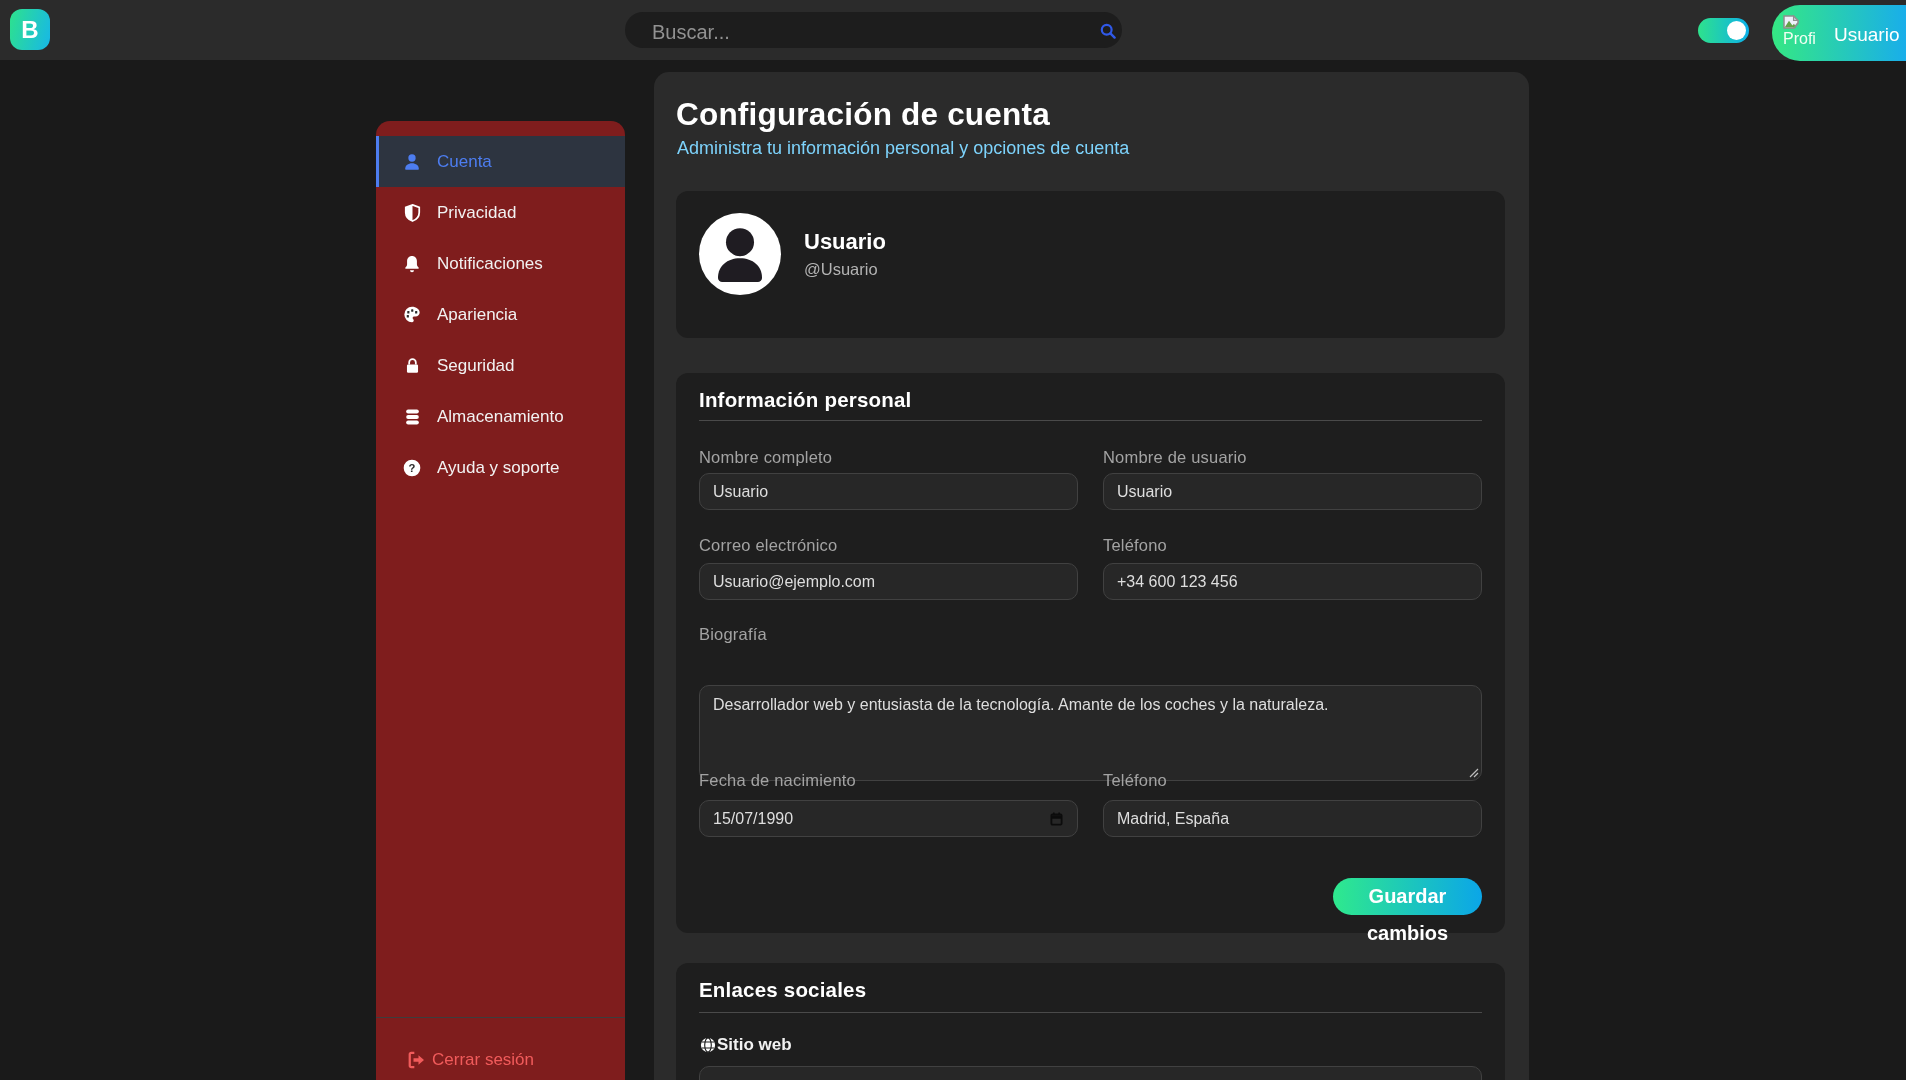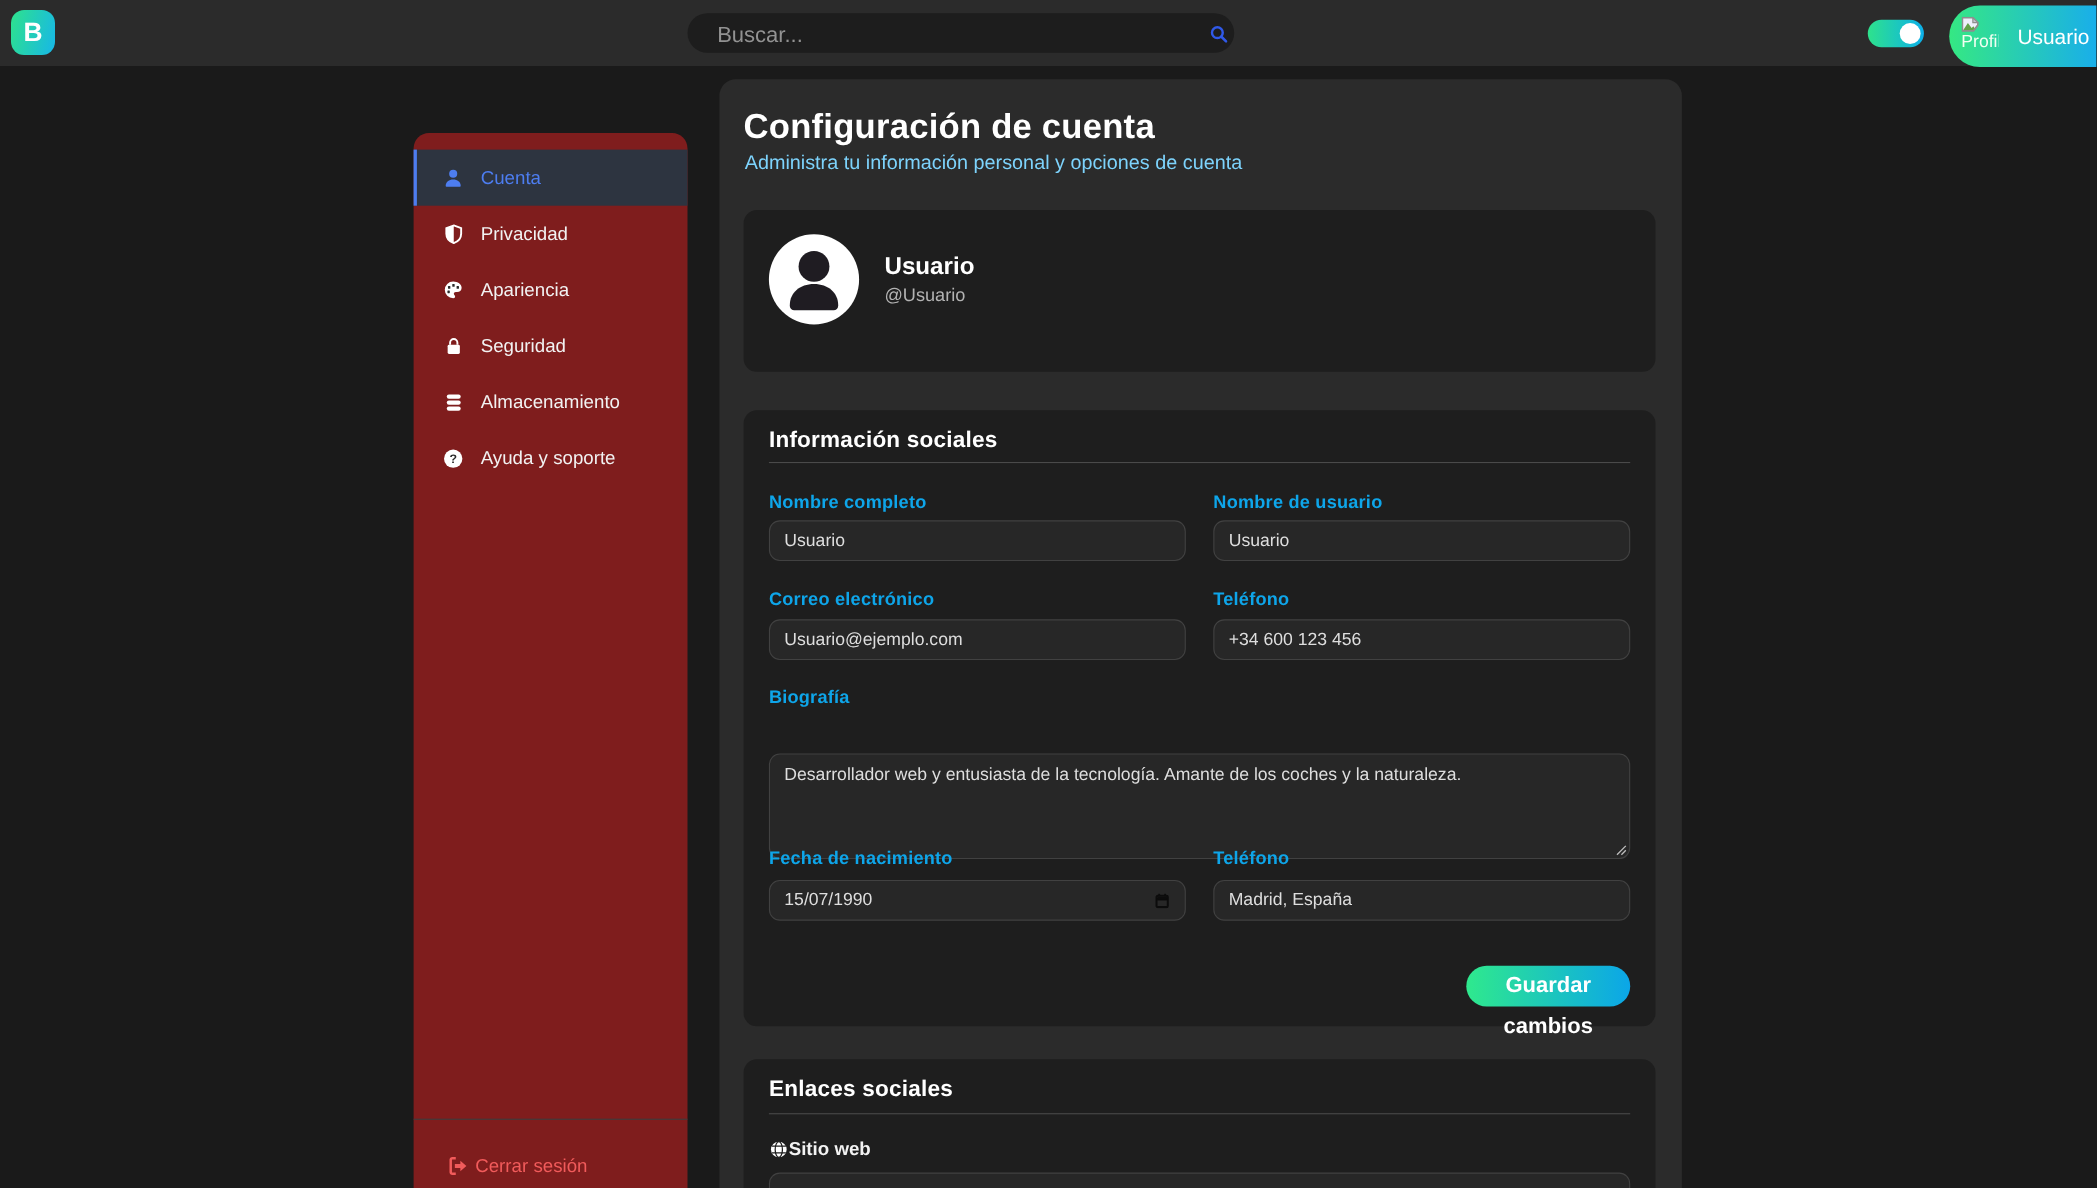--- a/index.html
+++ b/index.html
@@ -100,21 +100,21 @@
   }
   .pname { position:absolute; left:128px; top:38px; color:#fff; font-size:22px; font-weight:bold; }
   .phandle { position:absolute; left:128px; top:69px; color:#b3b3b3; font-size:16.5px; }
 
   .card-info { top:301px; height:560px; }
   .card h2 {
     position:absolute; left:23px; top:15px;
     color:#fff; font-size:20.5px; font-weight:bold; letter-spacing:.2px;
   }
   .h2-divider { position:absolute; left:23px; top:47px; width:783px; height:1px; background:#4a4a4a; }
-  .fl { position:absolute; color:#0ea5e9; font-size:16.5px; font-weight:bold; letter-spacing:.2px; }
+  .fl { position:absolute; color:#a3a3a3; font-size:16.5px; font-weight:normal; letter-spacing:.2px; }
   .inp {
     position:absolute; height:37px; background:#272727;
     border:1px solid #414141; border-radius:10px;
     color:#dedede; font-size:16px; line-height:35px; padding-left:13px;
     white-space:nowrap; overflow:hidden;
   }
   .col1 { left:23px; width:379px; }
   .col2 { left:427px; width:379px; }
   .wide { left:23px; width:783px; }
   .txa { height:96px; line-height:normal; padding-top:10px; position:absolute;margin-top:35px; }
@@ -173,20 +173,29 @@
         <span class="ic">
           <svg width="19" height="20" viewBox="0 0 24 24">
             <path d="M12 1.8l8.5 3.2v6.3c0 5.2-3.6 9-8.5 10.8C7.1 20.3 3.5 16.5 3.5 11.3V5z" fill="none" stroke="#fff" stroke-width="2.2"></path>
             <path d="M12 1.8L3.5 5v6.3c0 5.2 3.6 9 8.5 10.8z" fill="#fff"></path>
           </svg>
         </span>
         <span class="tx">Privacidad</span>
       </div>
       <div class="nav-item">
         <span class="ic">
+          <svg width="20" height="20" viewBox="0 0 24 24" fill="#fff">
+            <path d="M12 2.4c-3.5 0-5.9 2.6-5.9 6v4.1c0 .9-.3 1.7-.9 2.4l-1.1 1.3c-.5.6-.1 1.5.7 1.5h14.4c.8 0 1.2-.9.7-1.5l-1.1-1.3c-.6-.7-.9-1.5-.9-2.4V8.4c0-3.4-2.4-6-5.9-6z"></path>
+            <path d="M9.6 19.4a2.4 2.4 0 0 0 4.8 0z"></path>
+          </svg>
+        </span>
+        <span class="tx">Notificaciones</span>
+      </div>
+      <div class="nav-item">
+        <span class="ic">
           <svg width="21" height="21" viewBox="0 0 24 24">
             <path d="M12 2.8A9.2 9.2 0 1 0 12 21.2c1.6 0 2.1-1 2.1-1.9 0-.8-.4-1.3-.8-1.8-.3-.4-.6-.8-.6-1.3 0-1 .9-1.8 2.1-1.8h1.4c2.9 0 5-2.1 5-4.8C21.2 5.9 17 2.8 12 2.8z" fill="#fff"></path>
             <rect x="6.3" y="7.8" width="2.6" height="3" rx="0.6" fill="#2b2b2b"></rect>
             <rect x="11" y="5.6" width="2.6" height="3" rx="0.6" fill="#2b2b2b"></rect>
             <rect x="15.7" y="7.8" width="2.6" height="3" rx="0.6" fill="#2b2b2b"></rect>
             <rect x="5.7" y="12.6" width="2.6" height="3" rx="0.6" fill="#2b2b2b"></rect>
           </svg>
         </span>
         <span class="tx">Apariencia</span>
       </div>
@@ -238,21 +247,21 @@
         <svg width="66" height="66" viewBox="0 0 24 24" fill="#1f1c22">
           <circle cx="12" cy="7.7" r="5.1"></circle>
           <path d="M12 13.5c4.7 0 8 2.9 8 7v.2a1.5 1.5 0 0 1-1.5 1.5h-13A1.5 1.5 0 0 1 4 20.7v-.2c0-4.1 3.3-7 8-7z"></path>
         </svg>
       </div>
       <div class="pname">Usuario</div>
       <div class="phandle">@Usuario</div>
     </div>
 
     <div class="card card-info">
-      <h2>Información sociales</h2>
+      <h2>Información personal</h2>
       <div class="h2-divider"></div>
 
       <div class="fl col1" style="top:75px">Nombre completo</div>
       <div class="fl col2" style="top:75px">Nombre de usuario</div>
       <div class="inp col1" style="top:100px">Usuario</div>
       <div class="inp col2" style="top:100px">Usuario</div>
 
       <div class="fl col1" style="top:163px">Correo electrónico</div>
       <div class="fl col2" style="top:163px">Teléfono</div>
       <div class="inp col1" style="top:190px">Usuario@ejemplo.com</div>

